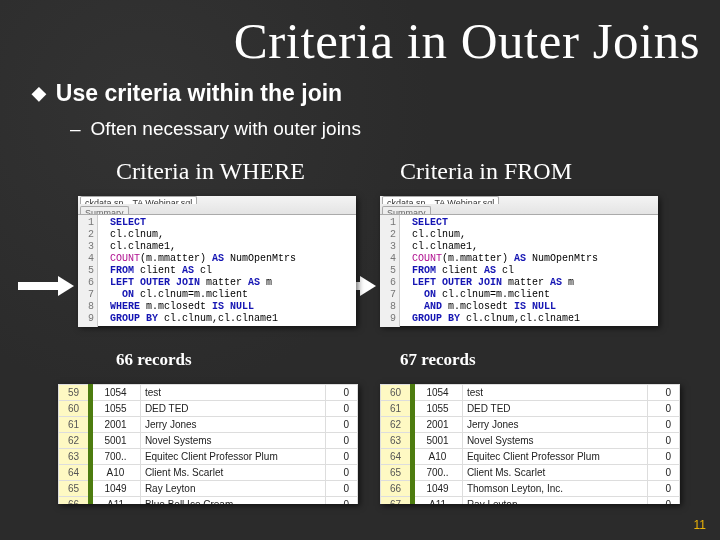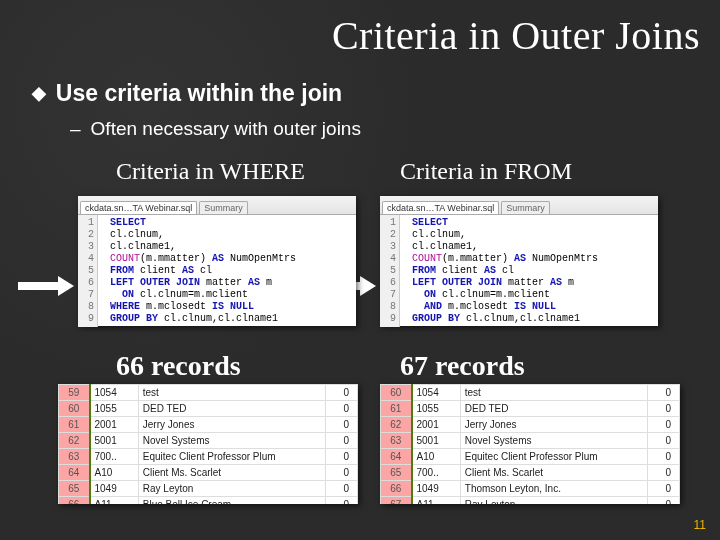--- a/index.html
+++ b/index.html
@@ -17,21 +17,21 @@
   .slide {
     position: relative;
     width: 720px;
     height: 540px;
   }
   .title {
     position: absolute;
     top: 12px;
     right: 20px;
     font-family: "Times New Roman", Times, serif;
-    font-size: 40px;
+    font-size: 51px;
     letter-spacing: 0.5px;
   }
   .bullet-main {
     position: absolute;
     top: 80px;
     left: 32px;
     font-size: 23px;
     font-weight: bold;
   }
   .bullet-main .dia {
@@ -53,21 +53,21 @@
   }
   .col-heading {
     font-family: "Times New Roman", Times, serif;
     font-size: 24px;
   }
   .heading-where { position: absolute; top: 158px; left: 116px; }
   .heading-from  { position: absolute; top: 158px; left: 400px; }
 
   .records {
     font-family: "Times New Roman", Times, serif;
-    font-size: 28px;
+    font-size: 17px;
     font-weight: bold;
   }
   .rec-left  { position: absolute; top: 350px; left: 116px; }
   .rec-right { position: absolute; top: 350px; left: 400px; }
 
   .pagenum {
     position: absolute;
     bottom: 8px;
     right: 14px;
     font-size: 12px;
@@ -88,24 +88,25 @@
   .sql-left  { top: 196px; left: 78px; }
   .sql-right { top: 196px; left: 380px; }
 
   .sql-tabs {
     height: 18px;
     background: linear-gradient(#f4f4f4, #e4e4e4);
     border-bottom: 1px solid #aaa;
     font-family: Tahoma, Arial, sans-serif;
     font-size: 9px;
     display: flex;
-    align-items: flex-end;
+    align-items: flex-start;
     padding-left: 2px;
     gap: 2px;
     color: #333;
+    flex-direction: column;
   }
   .sql-tab {
     border: 1px solid #aaa;
     border-bottom: none;
     background: #fff;
     padding: 1px 4px;
     border-radius: 2px 2px 0 0;
     max-width: 120px;
     overflow: hidden;
     white-space: nowrap;
@@ -182,26 +183,26 @@
   }
   .result td {
     border: 1px solid #ddd;
     padding: 1px 4px;
     white-space: nowrap;
     height: 13px;
     overflow: hidden;
   }
   .result td.rh {
     width: 22px;
-    background: #fca5a5;
+    background: #fef9c3;
     text-align: center;
     color: #555;
-    border-right: 2px solid #4d7c0f;
-  }
-  .result td.idc { width: 38px; text-align: left; padding-right: 6px; }
+    border-right: 5px solid #4d7c0f;
+  }
+  .result td.idc { width: 38px; text-align: center; padding-right: 6px; }
   .result td.name { width: 180px; overflow: hidden; text-overflow: ellipsis; }
   .result td.cnt { width: 20px; text-align: right; padding-right: 8px; }
 </style>
 </head>
 <body>
 
 <div class="slide">
 
   <div class="title">Criteria in Outer Joins</div>
 

